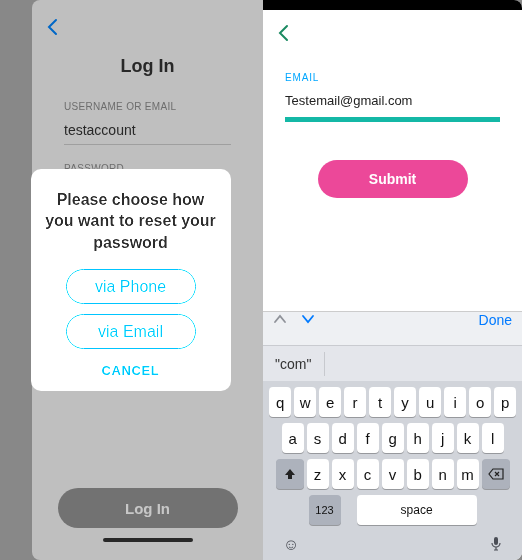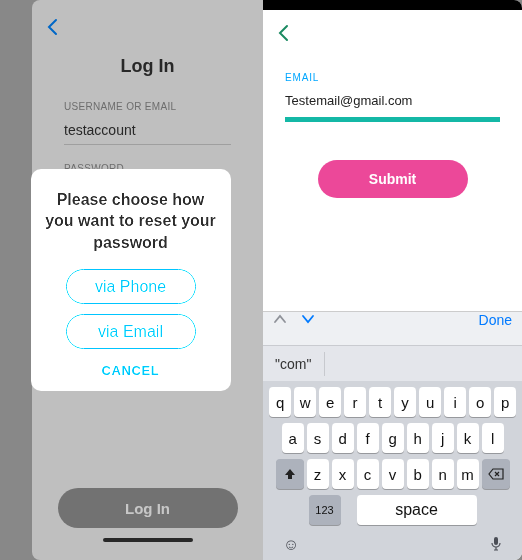--- a/index.html
+++ b/index.html
@@ -44,21 +44,21 @@
     .kbd-suggest { height: 36px; background: #e4e6eb; display: flex; align-items: center; border-top: 1px solid #c9cbd0; }
     .kbd-suggest-item { padding: 0 12px; font-size: 14px; color: #333; border-right: 1px solid #c7c9ce; height: 24px; display: flex; align-items: center; }
     .kbd-rows { padding: 6px 3px 3px; }
     .kbd-row { display: flex; justify-content: center; gap: 3px; margin-bottom: 6px; }
     .key { background: #fff; border-radius: 4px; box-shadow: 0 1px 0 rgba(0,0,0,0.28); width: 22px; height: 30px; display: flex; align-items: center; justify-content: center; font-size: 15px; color: #111; }
     .key.fn { background: #adb2bc; font-size: 12px; }
     .key.shift { width: 28px; }
     .key.del { width: 28px; }
     .kbd-bottom { display: flex; gap: 16px; justify-content: center; margin-bottom: 4px; }
     .key.num { width: 32px; background: #adb2bc; font-size: 11px; }
-    .key.space { flex: 1; max-width: 120px; font-size: 16px; }
+    .key.space { flex: 1; max-width: 120px; font-size: 12px; }
     .key.go { width: 40px; background: #007aff; color: #fff; font-size: 13px; font-weight: 500; }
     .kbd-footer { display: flex; justify-content: space-between; padding: 4px 20px 6px; color: #4a4d55; font-size: 16px; }
     
     svg { display: block; }
   </style>
 </head>
 <body>
 
 <div class="left-screen">
   <div class="left-header">

